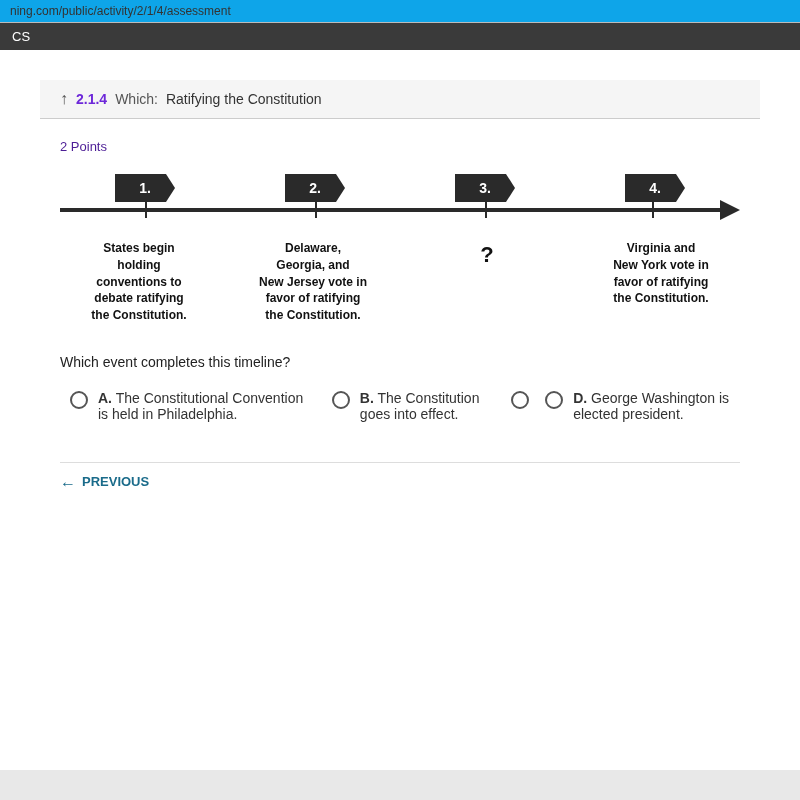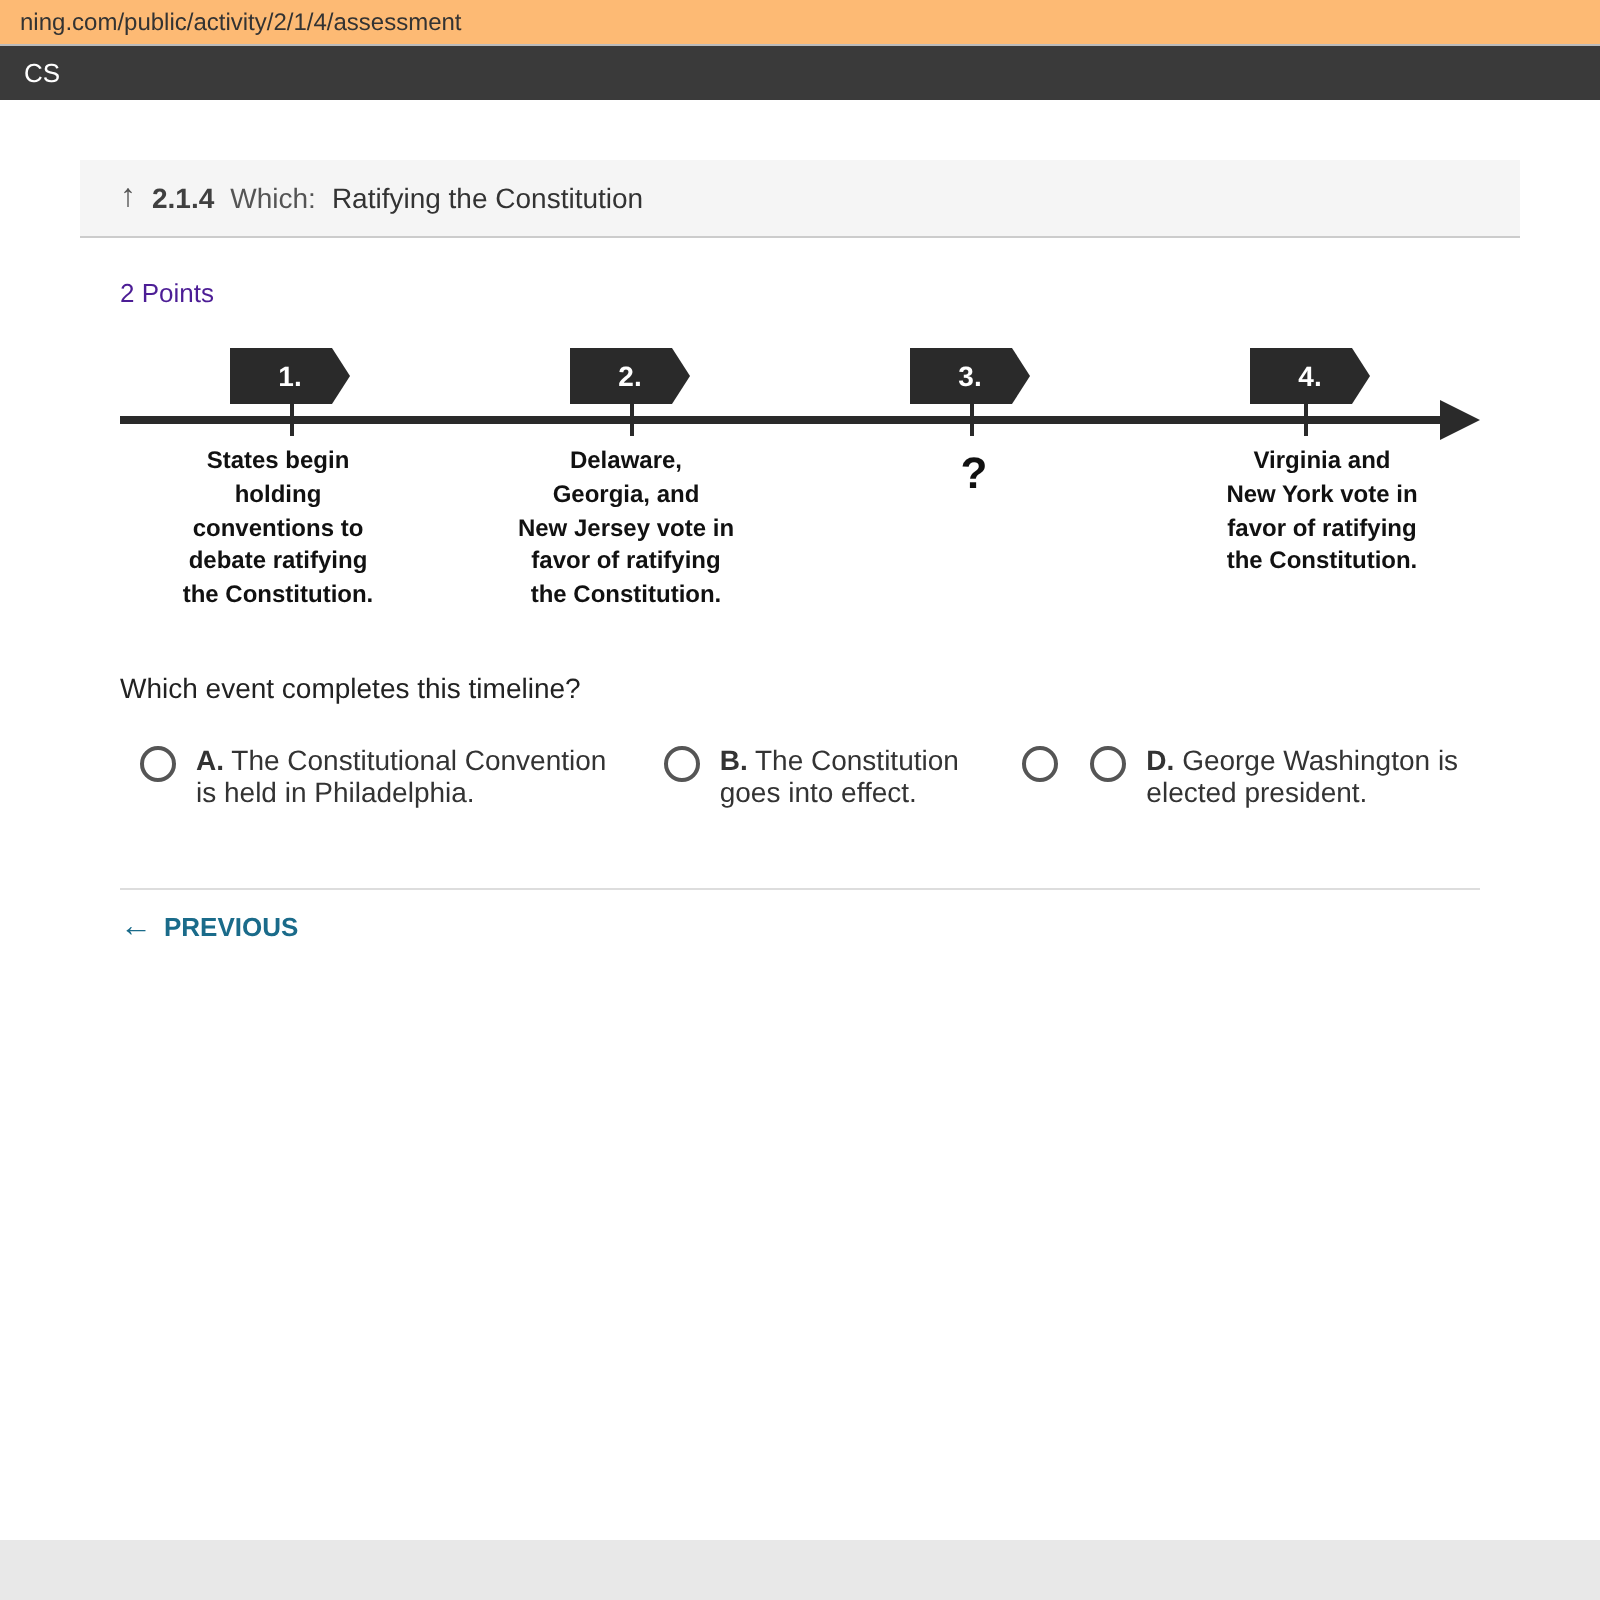--- a/index.html
+++ b/index.html
@@ -6,21 +6,21 @@
 
     body {
       font-family: Arial, sans-serif;
       background: #e8e8e8;
       width: 800px;
       height: 800px;
       overflow: hidden;
     }
 
     .browser-bar {
-      background: #fdba74;
+      background: #0ea5e9;
       padding: 4px 10px;
       font-size: 12px;
       color: #333;
       border-bottom: 1px solid #bbb;
     }
 
     .app-header {
       background: #3a3a3a;
       color: white;
       padding: 6px 12px;
@@ -39,21 +39,21 @@
       color: #333;
     }
 
     .quiz-header .back-icon {
       font-size: 16px;
       color: #555;
     }
 
     .quiz-header .quiz-number {
       font-weight: bold;
-      color: #404040;
+      color: #6d28d9;
     }
 
     .quiz-header .quiz-title-label {
       color: #555;
     }
 
     .main-content {
       background: white;
       margin: 0;
       padding: 30px 40px;
@@ -135,21 +135,21 @@
       position: absolute;
       width: 2px;
       height: 16px;
       background: #2a2a2a;
       top: 50%;
       transform: translateY(-50%);
     }
 
     .timeline-text-row {
       display: flex;
-      margin-top: 6px;
+      margin-top: 24px;
       gap: 16px;
     }
 
     .timeline-text-item {
       flex: 1;
       font-size: 12px;
       color: #111;
       text-align: center;
       line-height: 1.4;
       padding: 0 4px;

